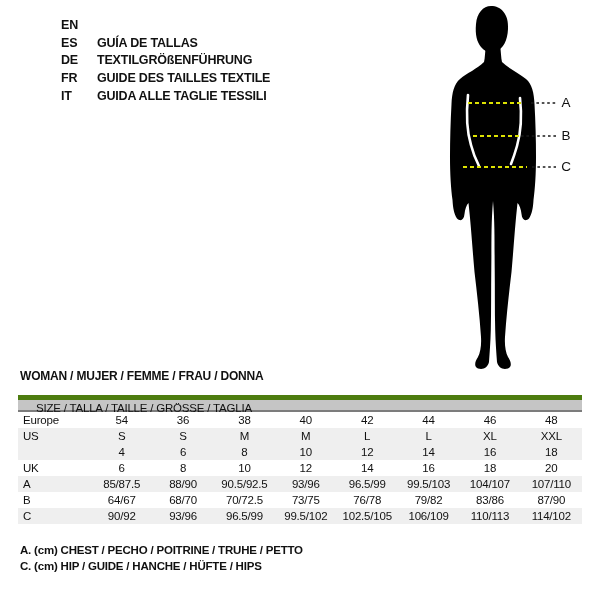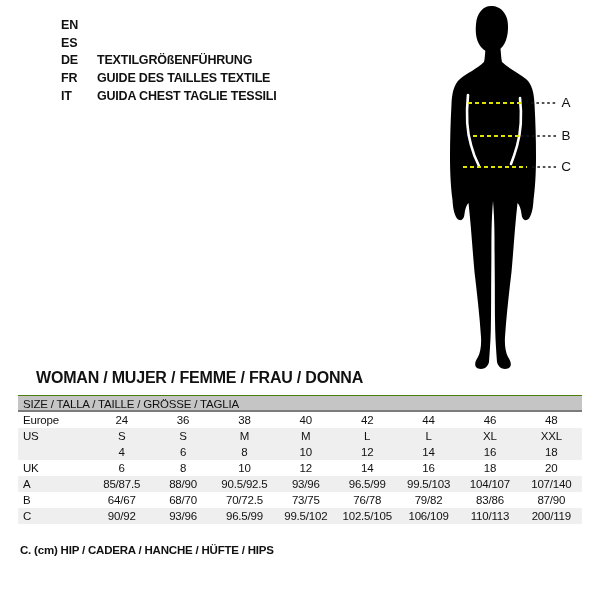--- a/index.html
+++ b/index.html
@@ -18,58 +18,59 @@
   .measure-black{stroke-width:1.3;stroke-dasharray:2.6 2.8;fill:none;}
   .arm-gap{stroke:#ffffff;stroke-width:2.6;fill:none;stroke-linecap:round;}
   .marker-label{
     position:absolute;width:18px;text-align:center;font-size:13.5px;font-weight:400;
     color:#111;line-height:16px;letter-spacing:0;
   }
   .marker-a{left:557px;top:95px;}
   .marker-b{left:557px;top:128px;}
   .marker-c{left:557px;top:159px;}
   
-  .section-title{position:absolute;left:36px;top:369px;font-size:16px;font-weight:700;white-space:nowrap;}
+  .section-title{position:absolute;left:20px;top:369px;font-size:12px;font-weight:700;white-space:nowrap;}
   
   .size-table{position:absolute;left:18px;top:395px;width:564px;font-size:11.5px;}
   .thead{
-    height:17px;line-height:17px;background:#c5c5c5;padding-left:5px;box-sizing:border-box;
-    border-top:1px solid #4d7c0f;border-bottom:2px solid #7c7c7c;font-weight:400;
+    height:17px;line-height:17px;background:#c5c5c5;padding-left:18px;box-sizing:border-box;
+    border-top:5px solid #4d7c0f;border-bottom:2px solid #7c7c7c;font-weight:400;
   }
   .trow{display:flex;height:16px;line-height:16px;}
   .trow:nth-child(2),.trow:nth-child(3),.trow:nth-child(5),.trow:nth-child(7){background:#efefef;}
   .tlabel{width:73px;padding-left:5px;box-sizing:border-box;}
   .tcell{flex:1;text-align:center;}
   
   .legend{position:absolute;left:20px;top:542px;}
   .legend-line{height:16px;line-height:16px;font-size:11.5px;font-weight:700;white-space:nowrap;}
 </style>
 </head>
 <body>
 
 <div class="page">
 
   <div class="lang-block" id="lang-block">
       <div class="lang-row">
         <span class="lang-code">EN</span>
       </div>
       <div class="lang-row">
         <span class="lang-code">ES</span>
+        <span class="lang-label">GUÍA DE TALLAS</span>
       </div>
       <div class="lang-row">
         <span class="lang-code">DE</span>
         <span class="lang-label">TEXTILGRÖßENFÜHRUNG</span>
       </div>
       <div class="lang-row">
         <span class="lang-code">FR</span>
         <span class="lang-label">GUIDE DES TAILLES TEXTILE</span>
       </div>
       <div class="lang-row">
         <span class="lang-code">IT</span>
-        <span class="lang-label">GUIDA CHEST TAGLIE TESSILI</span>
+        <span class="lang-label">GUIDA ALLE TAGLIE TESSILI</span>
       </div>
     </div>
 
   <svg class="figure-svg" viewBox="420 0 180 380" aria-hidden="true">
 
     <path d="M 491 6 C 501 6 509 14 508 29 C 507.5 41 503 48 497 51 C 492 53.5 485 52.5 481 47 C 477 42 475 35 476 24 C 477 13 483 6 491 6 Z" fill="#000000"></path>
 
     <path d="M 486 44
              C 485 52 485 58 484 62
              C 477 69 467 73 460 79
@@ -120,21 +121,21 @@
   <div class="marker-label marker-b">B</div>
   <div class="marker-label marker-c">C</div>
 
   <div class="section-title">WOMAN / MUJER / FEMME / FRAU / DONNA</div>
 
   <div class="size-table">
     <div class="thead">SIZE / TALLA / TAILLE / GRÖSSE / TAGLIA</div>
     <div class="tbody" id="table-body">
         <div class="trow">
           <span class="tlabel">Europe</span>
-          <span class="tcell">24</span>
+          <span class="tcell">54</span>
           <span class="tcell">36</span>
           <span class="tcell">38</span>
           <span class="tcell">40</span>
           <span class="tcell">42</span>
           <span class="tcell">44</span>
           <span class="tcell">46</span>
           <span class="tcell">48</span>
         </div>
         <div class="trow">
           <span class="tlabel">US</span>
@@ -171,21 +172,21 @@
         </div>
         <div class="trow">
           <span class="tlabel">A</span>
           <span class="tcell">85/87.5</span>
           <span class="tcell">88/90</span>
           <span class="tcell">90.5/92.5</span>
           <span class="tcell">93/96</span>
           <span class="tcell">96.5/99</span>
           <span class="tcell">99.5/103</span>
           <span class="tcell">104/107</span>
-          <span class="tcell">107/140</span>
+          <span class="tcell">107/110</span>
         </div>
         <div class="trow">
           <span class="tlabel">B</span>
           <span class="tcell">64/67</span>
           <span class="tcell">68/70</span>
           <span class="tcell">70/72.5</span>
           <span class="tcell">73/75</span>
           <span class="tcell">76/78</span>
           <span class="tcell">79/82</span>
           <span class="tcell">83/86</span>
@@ -193,22 +194,23 @@
         </div>
         <div class="trow">
           <span class="tlabel">C</span>
           <span class="tcell">90/92</span>
           <span class="tcell">93/96</span>
           <span class="tcell">96.5/99</span>
           <span class="tcell">99.5/102</span>
           <span class="tcell">102.5/105</span>
           <span class="tcell">106/109</span>
           <span class="tcell">110/113</span>
-          <span class="tcell">200/119</span>
+          <span class="tcell">114/102</span>
         </div>
       </div>
   </div>
 
   <div class="legend" id="legend-block">
-      <div class="legend-line">C. (cm) HIP / CADERA / HANCHE / HÜFTE / HIPS</div>
+      <div class="legend-line">A. (cm) CHEST / PECHO / POITRINE / TRUHE / PETTO</div>
+      <div class="legend-line">C. (cm) HIP / GUIDE / HANCHE / HÜFTE / HIPS</div>
     </div>
 
 </div>
 
 </body></html>

